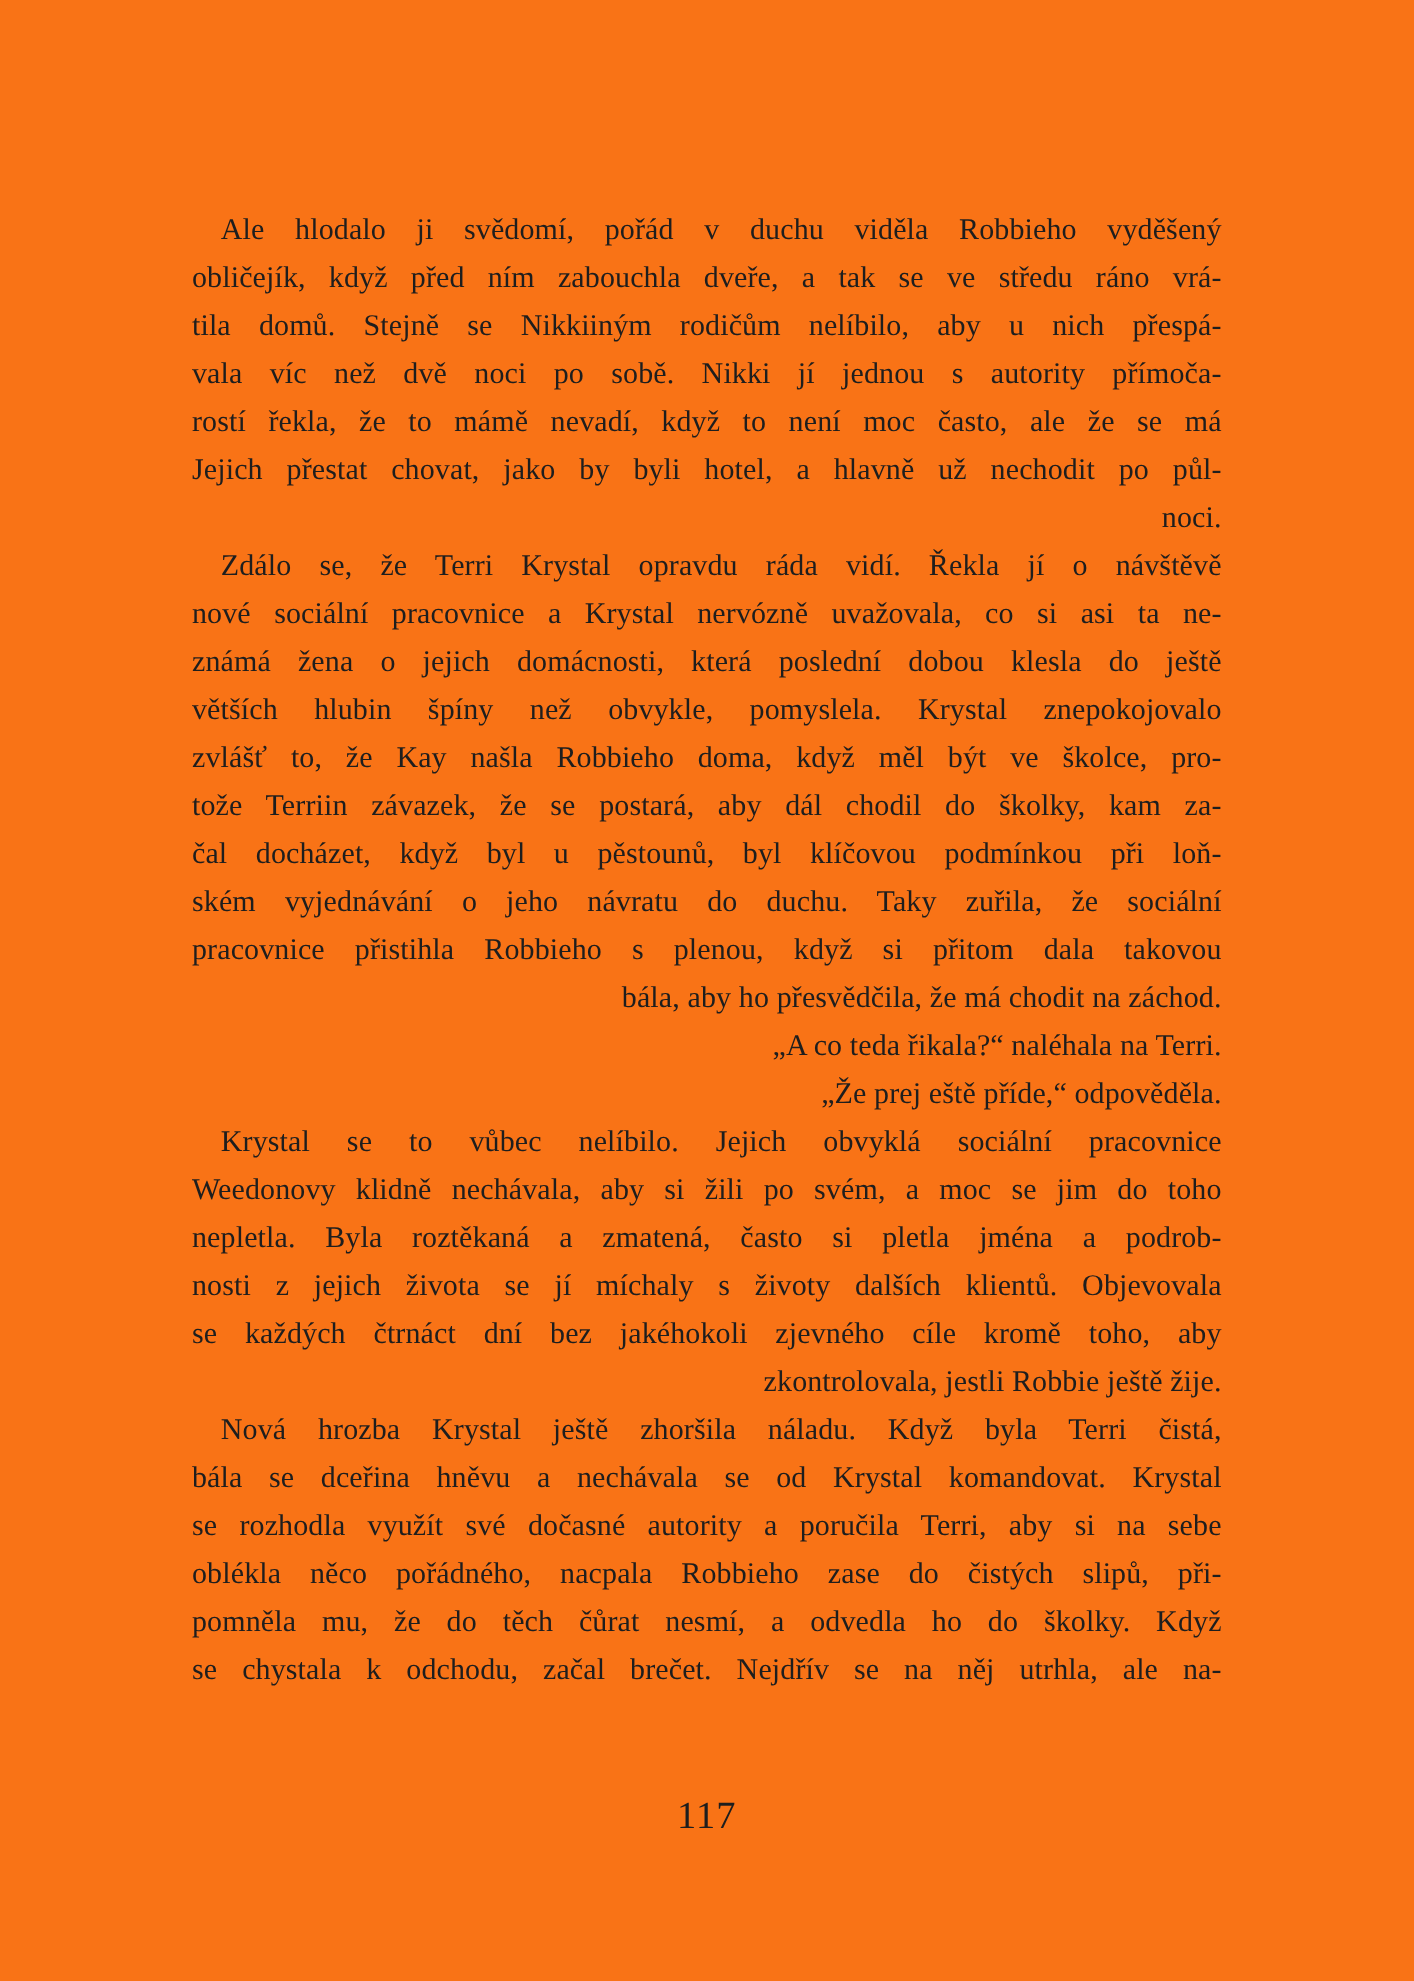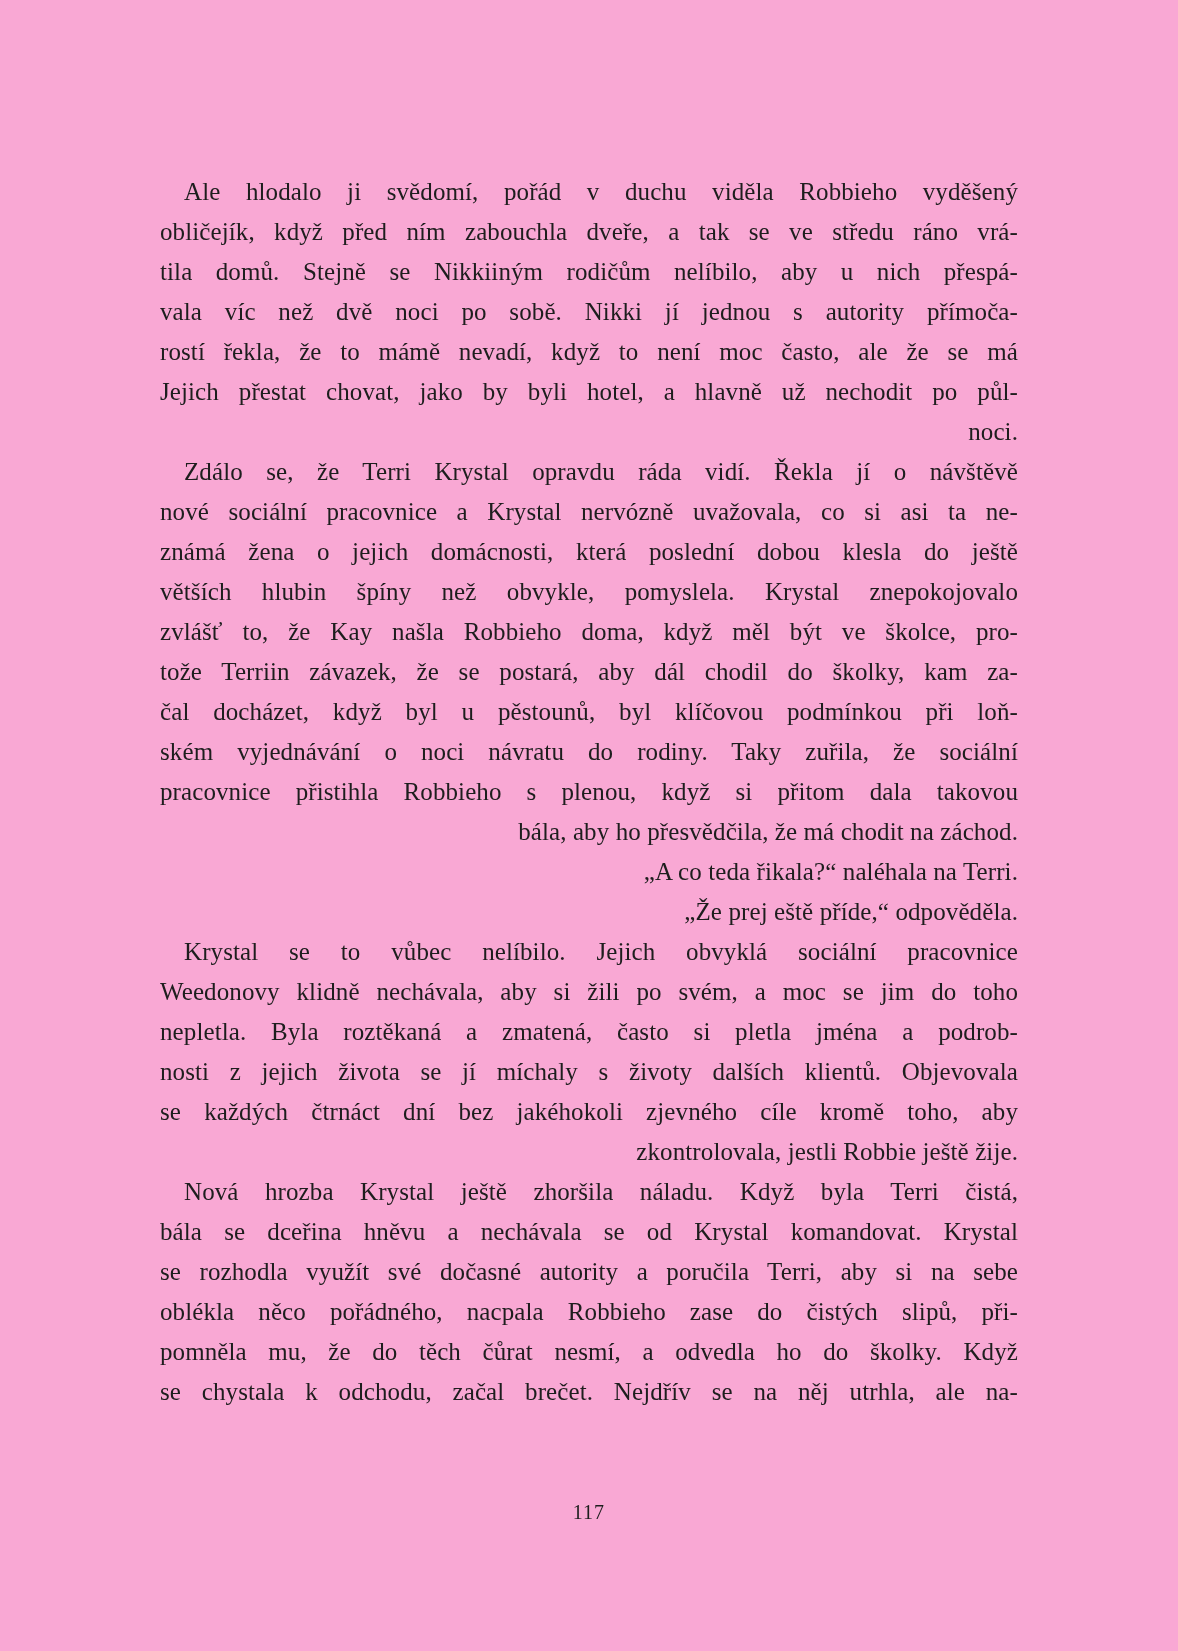--- a/index.html
+++ b/index.html
@@ -32,45 +32,45 @@
   }
   .line.indent {
     text-indent: 24px;
   }
   .folio {
     position: absolute;
     top: 1492px;
     left: 160px;
     width: 858px;
     text-align: center;
-    font-size: 20px;
+    font-size: 32px;
     line-height: 40px;
     letter-spacing: 1px;
   }
 </style>
 </head>
 <body>
 
-<div class="page" style="background: #f9a8d4; color: rgb(30, 30, 30); text-decoration: underline;">
+<div class="page" style="background: #f97316; color: rgb(30, 30, 30); text-decoration: underline;">
   <main class="text-block" id="text-block">
       <div class="line indent justify">Ale hlodalo ji svědomí, pořád v duchu viděla Robbieho vyděšený</div>
       <div class="line justify">obličejík, když před ním zabouchla dveře, a tak se ve středu ráno vrá-</div>
       <div class="line justify">tila domů. Stejně se Nikkiiným rodičům nelíbilo, aby u nich přespá-</div>
       <div class="line justify">vala víc než dvě noci po sobě. Nikki jí jednou s autority přímoča-</div>
       <div class="line justify">rostí řekla, že to mámě nevadí, když to není moc často, ale že se má</div>
       <div class="line justify">Jejich přestat chovat, jako by byli hotel, a hlavně už nechodit po půl-</div>
       <div class="line">noci.</div>
       <div class="line indent justify">Zdálo se, že Terri Krystal opravdu ráda vidí. Řekla jí o návštěvě</div>
       <div class="line justify">nové sociální pracovnice a Krystal nervózně uvažovala, co si asi ta ne-</div>
       <div class="line justify">známá žena o jejich domácnosti, která poslední dobou klesla do ještě</div>
       <div class="line justify">větších hlubin špíny než obvykle, pomyslela. Krystal znepokojovalo</div>
       <div class="line justify">zvlášť to, že Kay našla Robbieho doma, když měl být ve školce, pro-</div>
       <div class="line justify">tože Terriin závazek, že se postará, aby dál chodil do školky, kam za-</div>
       <div class="line justify">čal docházet, když byl u pěstounů, byl klíčovou podmínkou při loň-</div>
-      <div class="line justify">ském vyjednávání o noci návratu do rodiny. Taky zuřila, že sociální</div>
+      <div class="line justify">ském vyjednávání o jeho návratu do duchu. Taky zuřila, že sociální</div>
       <div class="line justify">pracovnice přistihla Robbieho s plenou, když si přitom dala takovou</div>
       <div class="line">bála, aby ho přesvědčila, že má chodit na záchod.</div>
       <div class="line indent">„A co teda řikala?“ naléhala na Terri.</div>
       <div class="line indent">„Že prej eště příde,“ odpověděla.</div>
       <div class="line indent justify">Krystal se to vůbec nelíbilo. Jejich obvyklá sociální pracovnice</div>
       <div class="line justify">Weedonovy klidně nechávala, aby si žili po svém, a moc se jim do toho</div>
       <div class="line justify">nepletla. Byla roztěkaná a zmatená, často si pletla jména a podrob-</div>
       <div class="line justify">nosti z jejich života se jí míchaly s životy dalších klientů. Objevovala</div>
       <div class="line justify">se každých čtrnáct dní bez jakéhokoli zjevného cíle kromě toho, aby</div>
       <div class="line">zkontrolovala, jestli Robbie ještě žije.</div>

